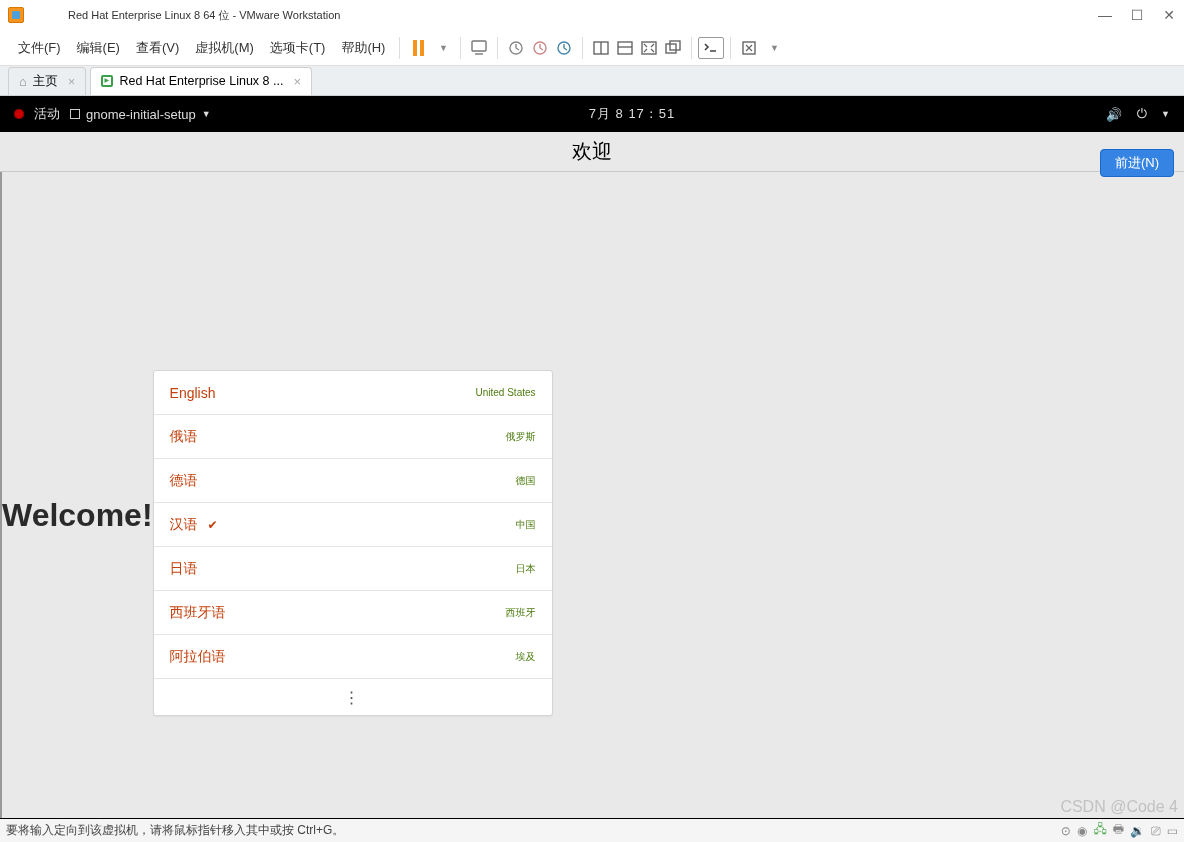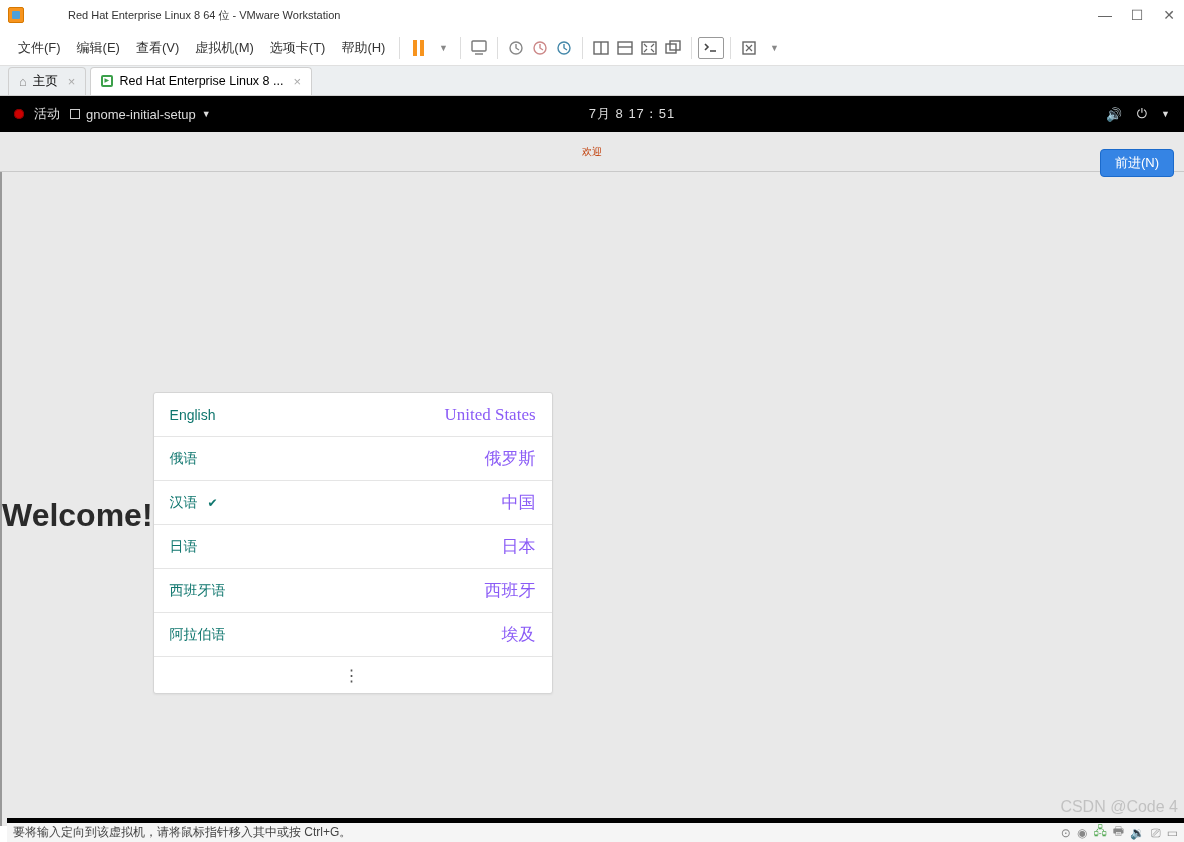--- a/index.html
+++ b/index.html
@@ -36,36 +36,36 @@
 .gnome-left { display: flex; align-items: center; gap: 10px; }
 .rh-dot { width: 10px; height: 10px; background: #c00; border-radius: 50%; box-shadow: 0 0 0 1px #800 inset; }
 .activity { font-weight: 500; }
 .gtk-app { display: flex; align-items: center; gap: 6px; }
 .gtk-app-box { width: 10px; height: 10px; border: 1.5px solid #ccc; }
 .gnome-clock { position: absolute; left: 50%; transform: translateX(-50%); letter-spacing: 1px; margin-left: 40px; }
 .gnome-right { margin-left: auto; display: flex; gap: 14px; align-items: center; font-size: 13px; }
 
 
 .headerbar { height: 40px; background: #e9e9e9; border-bottom: 1px solid #c9c9c9; display: flex; align-items: center; justify-content: center; position: relative; }
-.header-title { font-size: 10px; color: #c2410c; font-weight: 500; }
+.header-title { font-size: 20px; color: #000000; font-weight: 500; }
 .next-btn { position: absolute; right: 10px; top: 17px; height: 28px; padding: 0 14px; background: #3584e4; color: #fff; border: 1px solid #1b6acb; border-radius: 4px; font-size: 13px; cursor: pointer; display: flex; align-items: center; }
 
 
 .guest-area { background: #e9e9e9; height: calc(100% - 30px - 36px - 30px - 28px - 40px - 24px); display: flex; flex-direction: row; align-items: center; padding-top: 88px; border-left: 2px solid #999;}
 .welcome-h { font-size: 32px; font-weight: bold; color: #2a2a2a; margin-bottom: 56px; }
 .lang-list { width: 400px; background: #fff; border: 1px solid #d5d5d5; border-radius: 3px; box-shadow: 0 1px 2px rgba(0,0,0,.05); }
 .lang-row { height: 44px; display: flex; align-items: center; justify-content: space-between; padding: 0 16px; border-bottom: 1px solid #e5e5e5; font-size: 14px; cursor: pointer; }
 .lang-row:last-child { border-bottom: none; }
-.lang-name { color: #0f766e; display: flex; align-items: center; gap: 10px; }
-.lang-region { color: #8b5cf6; font-size: 17px; font-family: Liberation Serif, serif; }
+.lang-name { color: #c2410c; display: flex; align-items: center; gap: 10px; }
+.lang-region { color: #4d7c0f; font-size: 10px; }
 .check { font-size: 12px; }
 .lang-more { height: 36px; display: flex; align-items: center; justify-content: center; font-size: 16px; letter-spacing: 2px; color: #555; cursor: pointer; }
 
 
-.vmware-status { position: absolute; bottom: 0; left: 0; right: 0; height: 24px; background: #f5f5f5; border-top: 5px solid #000000; display: flex; align-items: center; padding: 0 6px; font-size: 12px; color: #444; margin-left: 7px; }
+.vmware-status { position: absolute; bottom: 0; left: 0; right: 0; height: 24px; background: #f5f5f5; border-top: 1px solid #000000; display: flex; align-items: center; padding: 0 6px; font-size: 12px; color: #444; }
 .status-icons { margin-left: auto; display: flex; gap: 6px; color: #888; font-size: 12px; align-items: center;}
 .watermark { position: absolute; right: 6px; bottom: 26px; color: rgba(120,120,120,.35); font-size: 16px; }
 svg { display: block; }
 </style>
 </head>
 <body>
 
 <div class="titlebar">
   <div class="title-icon"></div>
   <div class="title-text">Red Hat Enterprise Linux 8 64 位 - VMware Workstation</div>
@@ -199,20 +199,24 @@
 <div class="guest-area">
   <h1 class="welcome-h">Welcome!</h1>
   <div class="lang-list" id="lang-list">
       <div class="lang-row">
         <div class="lang-name">English</div>
         <div class="lang-region">United States</div>
       </div>
       <div class="lang-row">
         <div class="lang-name">俄语</div>
         <div class="lang-region">俄罗斯</div>
+      </div>
+      <div class="lang-row">
+        <div class="lang-name">德语</div>
+        <div class="lang-region">德国</div>
       </div>
       <div class="lang-row">
         <div class="lang-name">汉语<span class="check">✔</span></div>
         <div class="lang-region">中国</div>
       </div>
       <div class="lang-row">
         <div class="lang-name">日语</div>
         <div class="lang-region">日本</div>
       </div>
       <div class="lang-row">

